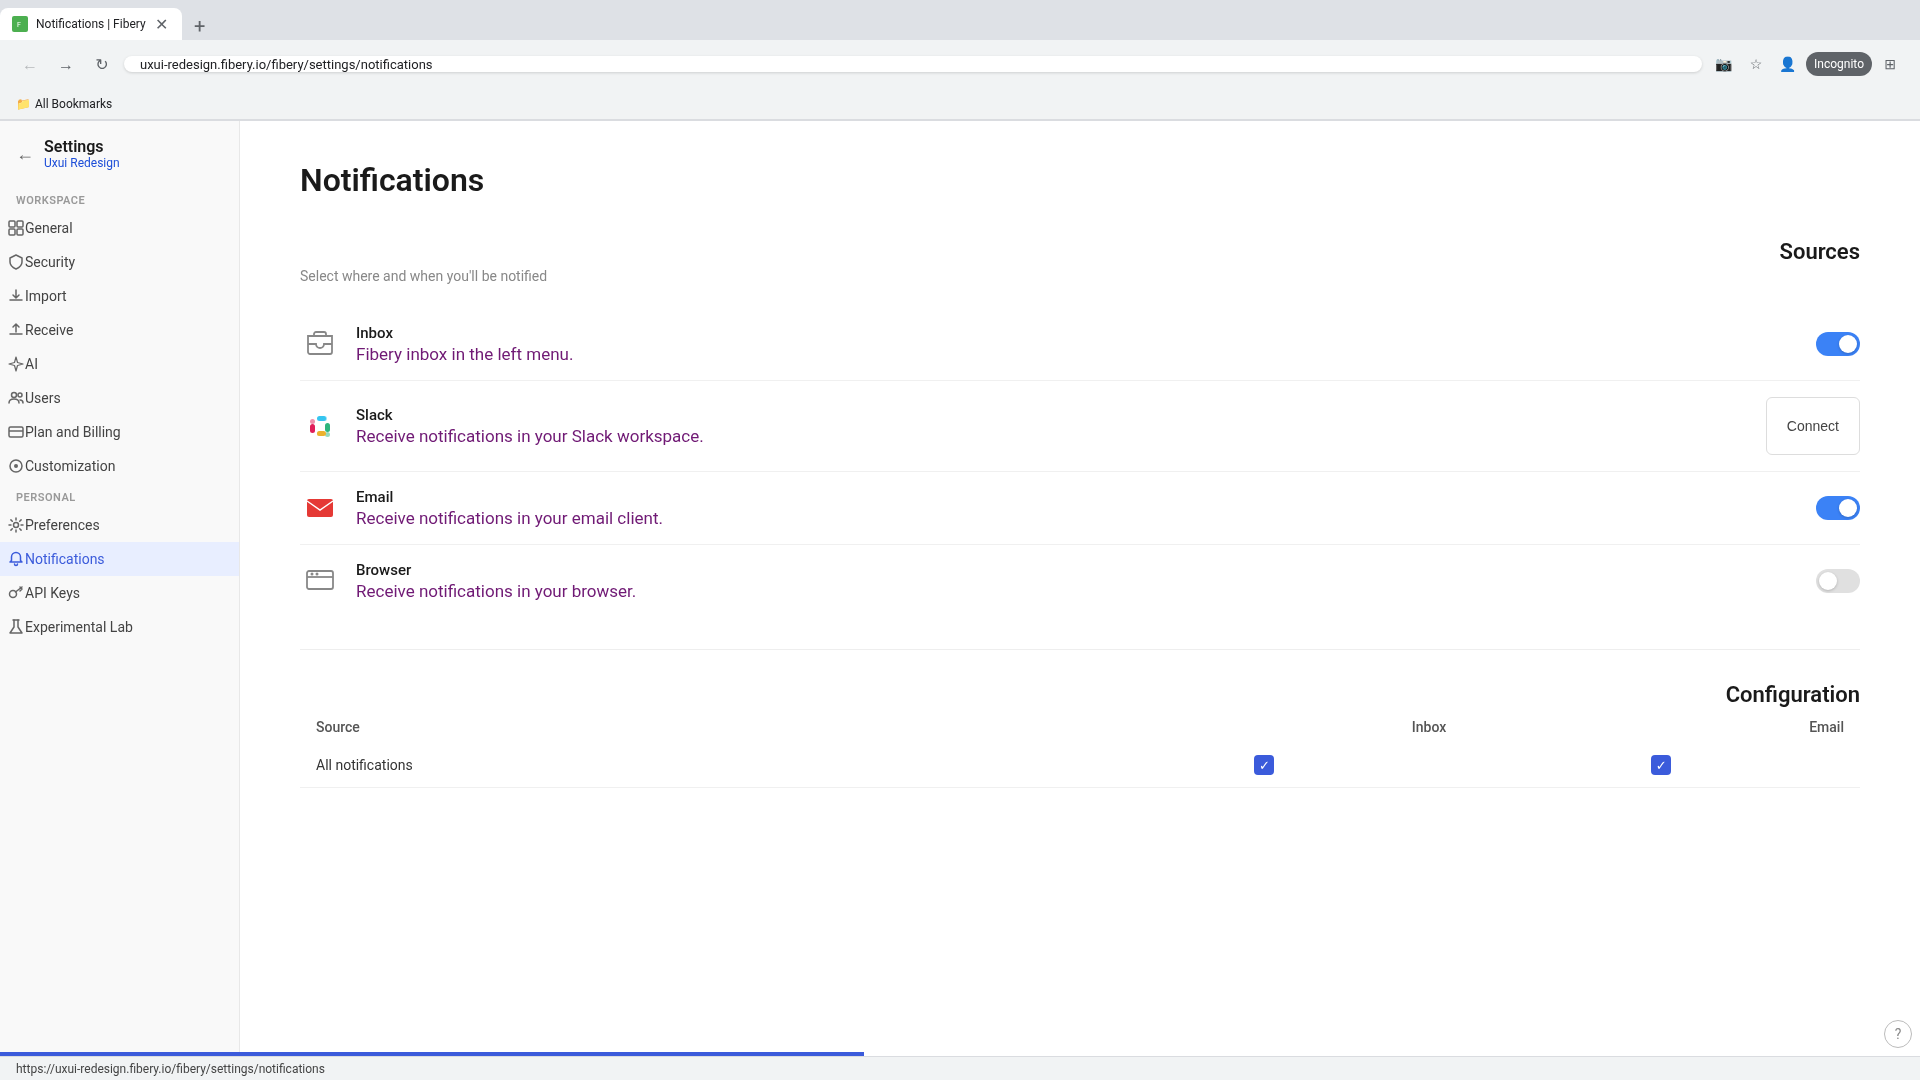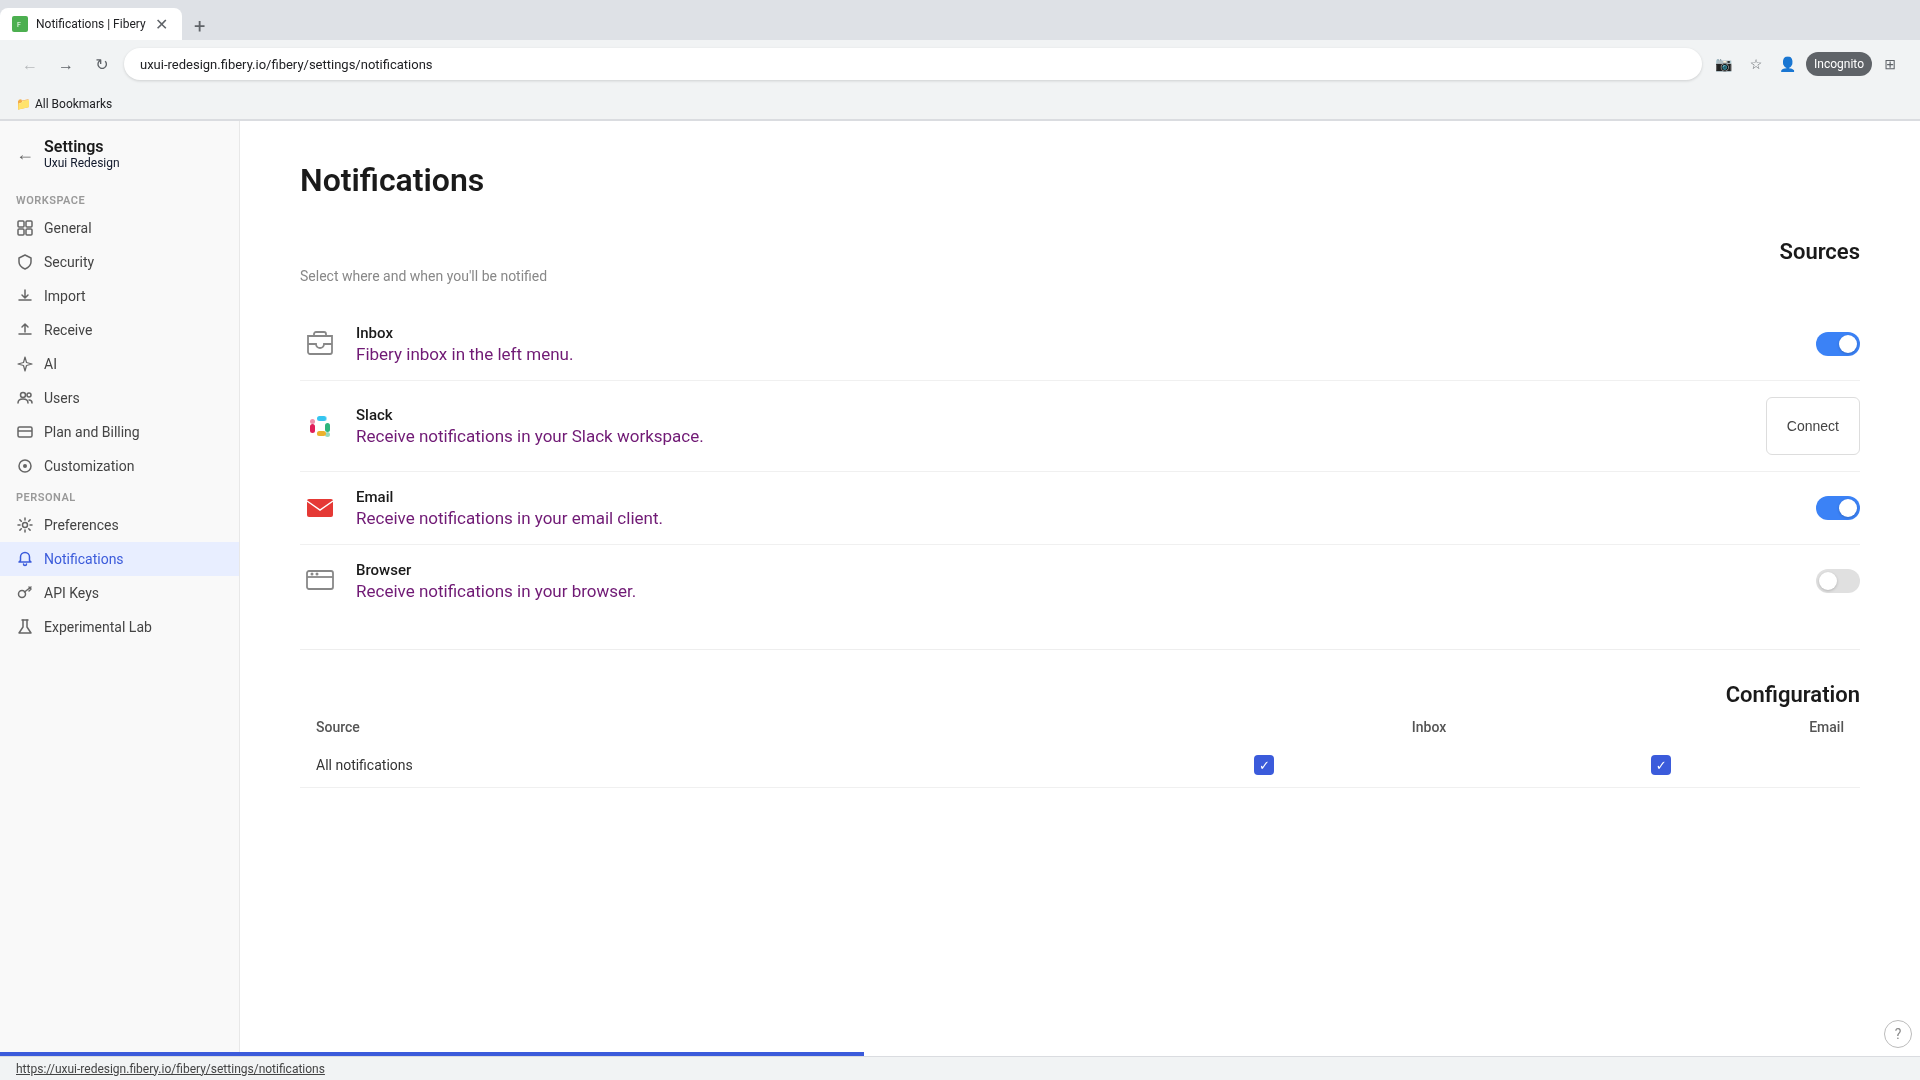--- a/index.html
+++ b/index.html
@@ -11,39 +11,39 @@
     .tab { display: flex; align-items: center; background: #f1f3f4; border-radius: 8px 8px 0 0; padding: 0 12px; height: 32px; font-size: 13px; color: #202124; gap: 8px; min-width: 180px; max-width: 240px; }
     .tab.active { background: #fff; }
     .tab-favicon { width: 16px; height: 16px; border-radius: 2px; flex-shrink: 0; background: #4caf50; display: flex; align-items: center; justify-content: center; }
     .tab-title { flex: 1; overflow: hidden; text-overflow: ellipsis; white-space: nowrap; font-size: 12px; }
     .tab-close { color: #5f6368; font-size: 16px; cursor: pointer; border-radius: 50%; width: 16px; height: 16px; display: flex; align-items: center; justify-content: center; flex-shrink: 0; }
     .new-tab { margin-left: 4px; width: 28px; height: 28px; border-radius: 50%; display: flex; align-items: center; justify-content: center; font-size: 20px; color: #5f6368; cursor: pointer; }
 
     .address-bar { display: flex; align-items: center; padding: 6px 16px; gap: 8px; background: #f1f3f4; height: 48px; }
     .nav-btn { width: 28px; height: 28px; border-radius: 50%; display: flex; align-items: center; justify-content: center; color: #5f6368; font-size: 16px; cursor: pointer; }
     .nav-btn.disabled { opacity: 0.4; cursor: default; }
-    .url-bar { flex: 1; background: #fff; border: none; border-radius: 20px; padding: 6px 16px; font-size: 14px; color: #202124; display: flex; align-items: center; height: 32px; box-shadow: 0 1px 3px rgba(0,0,0,0.15); }
+    .url-bar { flex: 1; background: #fff; border: none; border-radius: 20px; padding: 6px 16px; font-size: 14px; color: #202124; display: flex; align-items: center; height: 16px; box-shadow: 0 1px 3px rgba(0,0,0,0.15); }
     .url-bar span { font-size: 13px; color: #202124; }
     .browser-actions { display: flex; gap: 4px; align-items: center; }
     .browser-action-btn { width: 28px; height: 28px; border-radius: 50%; display: flex; align-items: center; justify-content: center; color: #5f6368; cursor: pointer; font-size: 14px; }
     .incognito-btn { background: #5f6368; color: #fff; border-radius: 14px; padding: 2px 8px; font-size: 12px; height: 24px; display: flex; align-items: center; text-align: center; }
     .bookmarks-bar { padding: 2px 16px; height: 32px; background: #f1f3f4; display: flex; align-items: center; gap: 4px; font-size: 12px; color: #202124; border-bottom: 1px solid #dadce0; }
 
     
     .app { display: flex; flex: 1; overflow: hidden; }
 
     
     .sidebar { width: 240px; flex-shrink: 0; background: #f9f9f9; border-right: 1px solid #e8e8e8; overflow-y: auto; padding: 16px 0; }
     .sidebar-header { padding: 0 16px 16px; display: flex; align-items: center; gap: 10px; cursor: pointer; }
     .back-btn { color: #666; font-size: 18px; display: flex; align-items: center; }
     .sidebar-title-group {}
     .sidebar-title { font-size: 16px; font-weight: 600; color: #1a1a1a; line-height: 1.2; }
-    .sidebar-subtitle { font-size: 12px; color: #0f172a; }
+    .sidebar-subtitle { font-size: 12px; color: #1d4ed8; }
     .section-label { font-size: 11px; font-weight: 600; color: #999; text-transform: uppercase; letter-spacing: 0.5px; padding: 8px 16px 4px; }
-    .nav-item { display: flex; align-items: center; gap: 10px; padding: 8px 16px; font-size: 14px; color: #444; cursor: pointer; border-radius: 0; }
+    .nav-item { display: flex; align-items: center; padding: 8px 7px; font-size: 14px; color: #444; cursor: pointer; border-radius: 0; }
     .nav-item.active { background: #e8eeff; color: #3b5bdb; }
     .nav-item .icon { width: 18px; height: 18px; display: flex; align-items: center; justify-content: center; flex-shrink: 0; font-size: 15px; }
 
     
     .main { flex: 1; overflow-y: auto; padding: 40px 60px; background: #fff; }
     .page-title { font-size: 32px; font-weight: 600; color: #1a1a1a; margin-bottom: 40px; }
     .section-title { font-size: 22px; font-weight: 600; color: #1a1a1a; margin-bottom: 4px; text-align: right; }
     .section-desc { font-size: 14px; color: #888; margin-bottom: 24px; }
     .divider { border: none; border-top: 1px solid #eee; margin: 32px 0; }
 
@@ -69,21 +69,21 @@
 
     
     .config-table { width: 100%; border-collapse: collapse; }
     .config-table th { text-align: right; font-size: 14px; font-weight: 500; color: #555; padding: 8px 16px; }
     .config-table th:first-child { text-align: left; }
     .config-table td { padding: 12px 16px; font-size: 14px; color: #333; border-bottom: 1px solid #f0f0f0; }
     .config-table td:not(:first-child) { text-align: center; }
     .checkbox-checked { width: 20px; height: 20px; background: #3b5bdb; border-radius: 4px; display: inline-flex; align-items: center; justify-content: center; color: #fff; font-size: 13px; cursor: pointer; }
 
     
-    .bottom-status { position: fixed; bottom: 0; left: 0; right: 0; background: #f1f3f4; border-top: 1px solid #dadce0; padding: 2px 16px; font-size: 12px; color: #444; height: 24px; display: flex; align-items: center; z-index: 100; text-decoration: underline; }
+    .bottom-status { position: fixed; bottom: 0; left: 0; right: 0; background: #f1f3f4; border-top: 1px solid #dadce0; padding: 2px 16px; font-size: 12px; color: #444; height: 24px; display: flex; align-items: center; z-index: 100; }
 
     
     .main::-webkit-scrollbar { width: 8px; }
     .main::-webkit-scrollbar-track { background: transparent; }
     .main::-webkit-scrollbar-thumb { background: #ccc; border-radius: 4px; }
     .sidebar::-webkit-scrollbar { width: 4px; }
 
     
     .progress-bar { position: fixed; bottom: 24px; left: 0; height: 4px; background: #3b5bdb; width: 45%; z-index: 99; }
 

